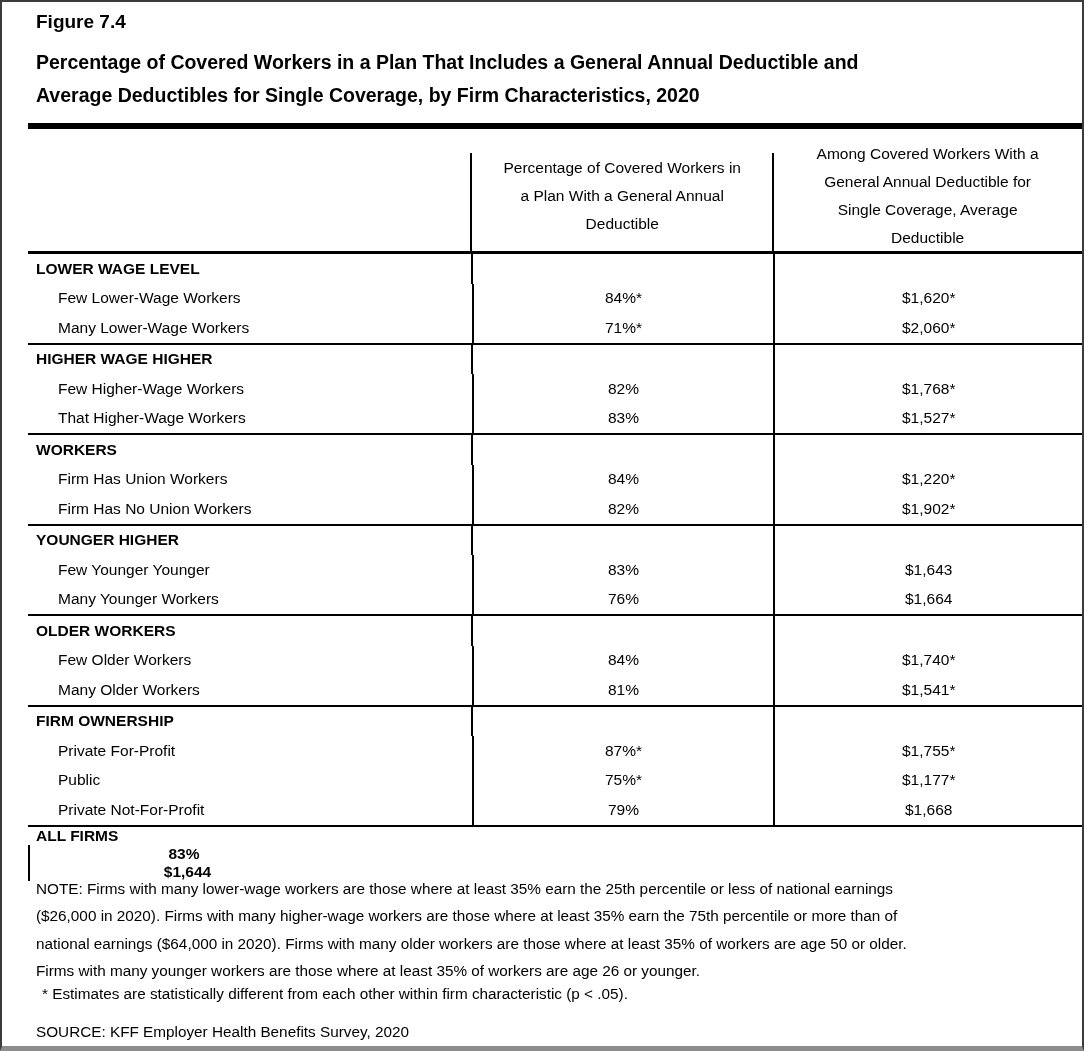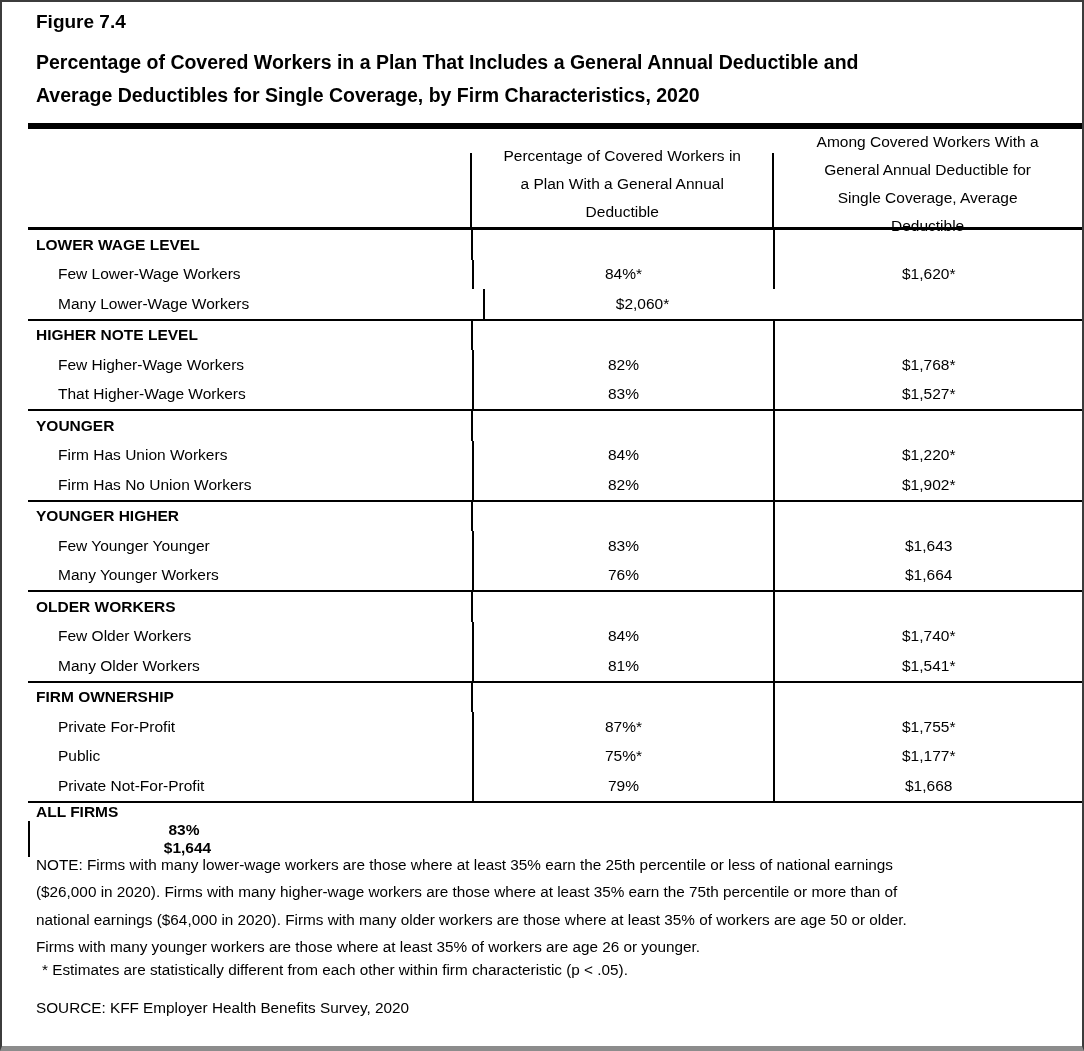--- a/index.html
+++ b/index.html
@@ -32,21 +32,21 @@
   }
   .thick-bar {
     height: 6px;
     background: #000;
     margin-top: 11px;
   }
   
   .deductible-table { width: 100%; font-size: 15.5px; }
   .header-row {
     display: flex;
-    height: 101px;
+    height: 125px;
     border-bottom: 3px solid #000;
     align-items: center;
   }
   .label-col { width: 455px; }
   .pct-col   { width: 310px; }
   .amt-col   { width: 317px; }
   .hcell {
     position: relative;
     height: 100%;
     display: flex;
@@ -114,43 +114,44 @@
             <div class="cell pct-col"></div>
             <div class="cell amt-col"></div>
           </div>
           <div class="row sub-row">
             <div class="cell label-col">Few Lower-Wage Workers</div>
             <div class="cell pct-col">84%*</div>
             <div class="cell amt-col">$1,620*</div>
           </div>
           <div class="row sub-row">
             <div class="cell label-col">Many Lower-Wage Workers</div>
+            <div class="cell pct-col">71%*</div>
             <div class="cell amt-col">$2,060*</div>
           </div>
         </div>
         <div class="section">
           <div class="row section-header-row">
-            <div class="cell label-col">HIGHER NOTE LEVEL</div>
+            <div class="cell label-col">HIGHER WAGE HIGHER</div>
             <div class="cell pct-col"></div>
             <div class="cell amt-col"></div>
           </div>
           <div class="row sub-row">
             <div class="cell label-col">Few Higher-Wage Workers</div>
             <div class="cell pct-col">82%</div>
             <div class="cell amt-col">$1,768*</div>
           </div>
           <div class="row sub-row">
             <div class="cell label-col">That Higher-Wage Workers</div>
             <div class="cell pct-col">83%</div>
             <div class="cell amt-col">$1,527*</div>
           </div>
         </div>
         <div class="section">
           <div class="row section-header-row">
-            <div class="cell label-col">YOUNGER</div>
+            <div class="cell label-col">WORKERS</div>
             <div class="cell pct-col"></div>
             <div class="cell amt-col"></div>
           </div>
           <div class="row sub-row">
             <div class="cell label-col">Firm Has Union Workers</div>
             <div class="cell pct-col">84%</div>
             <div class="cell amt-col">$1,220*</div>
           </div>
           <div class="row sub-row">
             <div class="cell label-col">Firm Has No Union Workers</div>

